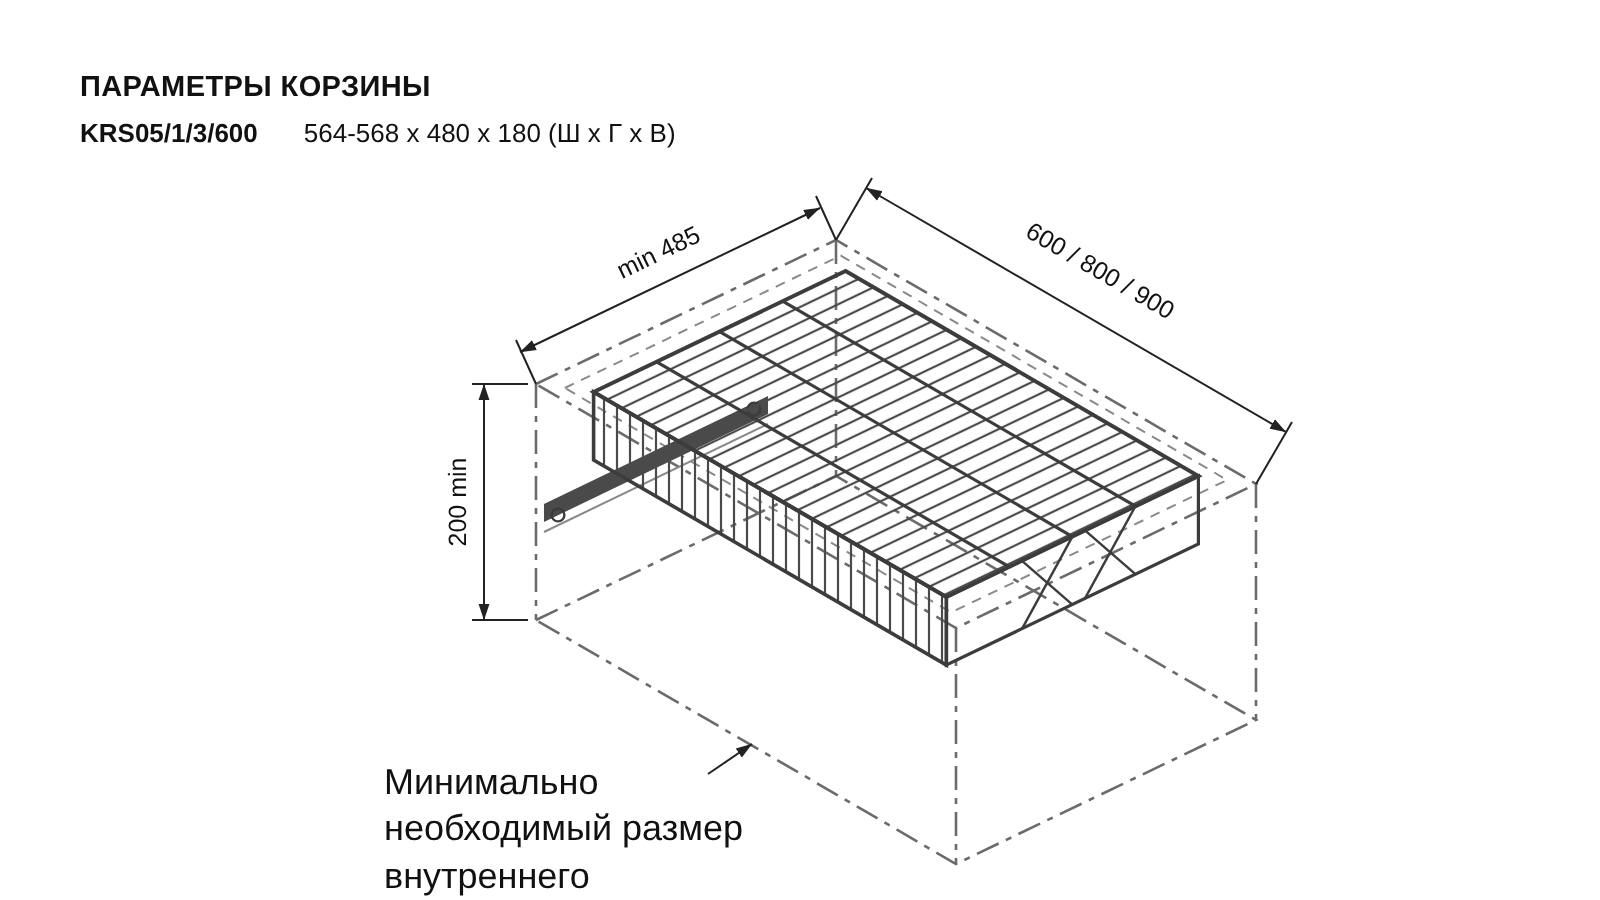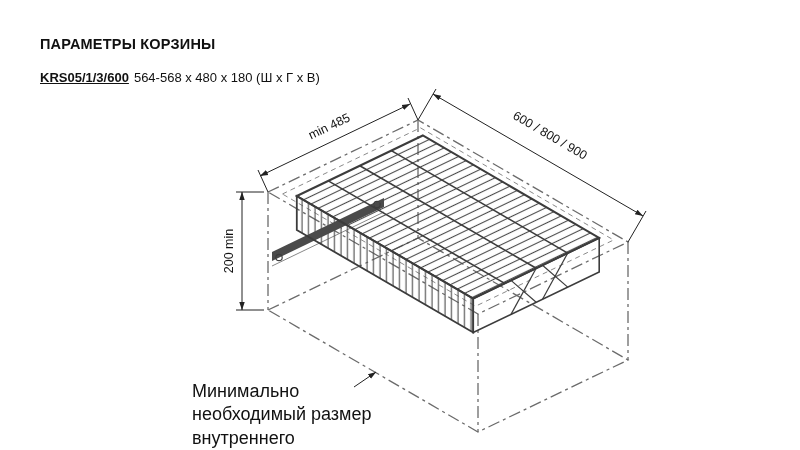--- a/index.html
+++ b/index.html
@@ -11,24 +11,24 @@
     height: 450px;
     background: #ffffff;
     overflow: hidden;
   }
   .header { position: absolute; left: 40px; top: 36px; }
   .title {
     font-size: 14.5px;
     font-weight: bold;
     color: #111;
     letter-spacing: 0.2px;
-    margin-bottom: 15px;
+    margin-bottom: 4px;
   }
   .product-row { font-size: 13px; color: #111; line-height: 21px; white-space: nowrap; }
-  .model { font-weight: bold; margin-right: 5px; text-decoration: underline; }
+  .model { font-weight: bold; margin-right: 23px; }
   svg.drawing { position: absolute; left: 0; top: 0; }
   .note {
     position: absolute;
     left: 192px;
     top: 380px;
     width: 208px;
     font-size: 18px;
     line-height: 1.3;
     color: #111;
   }

